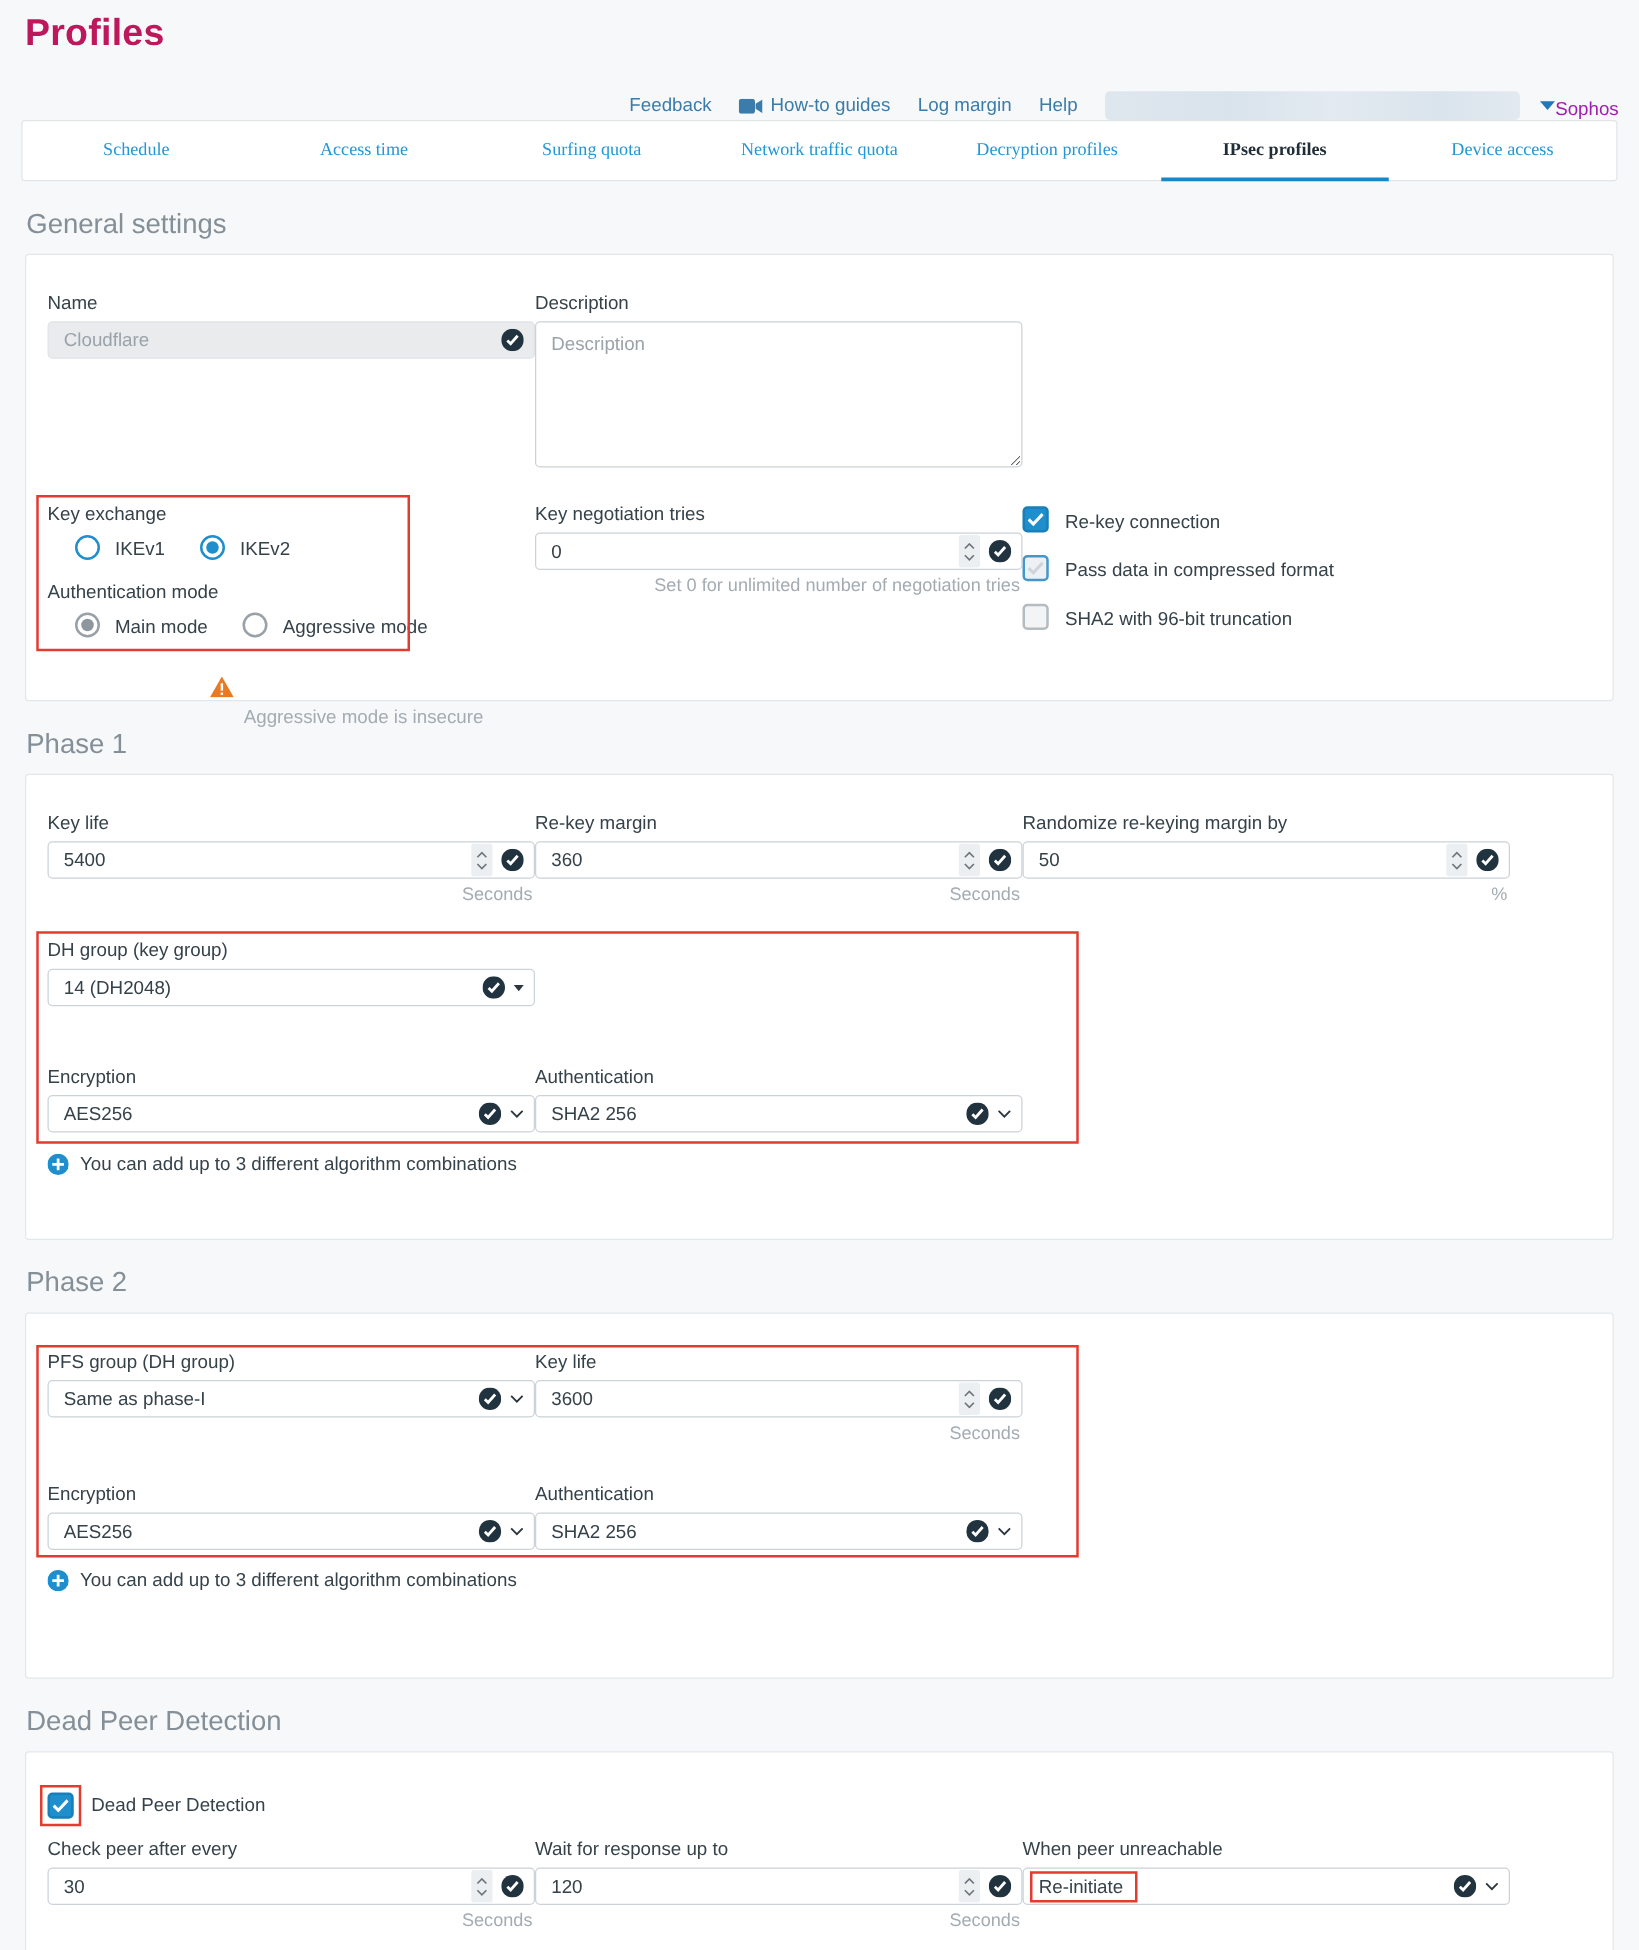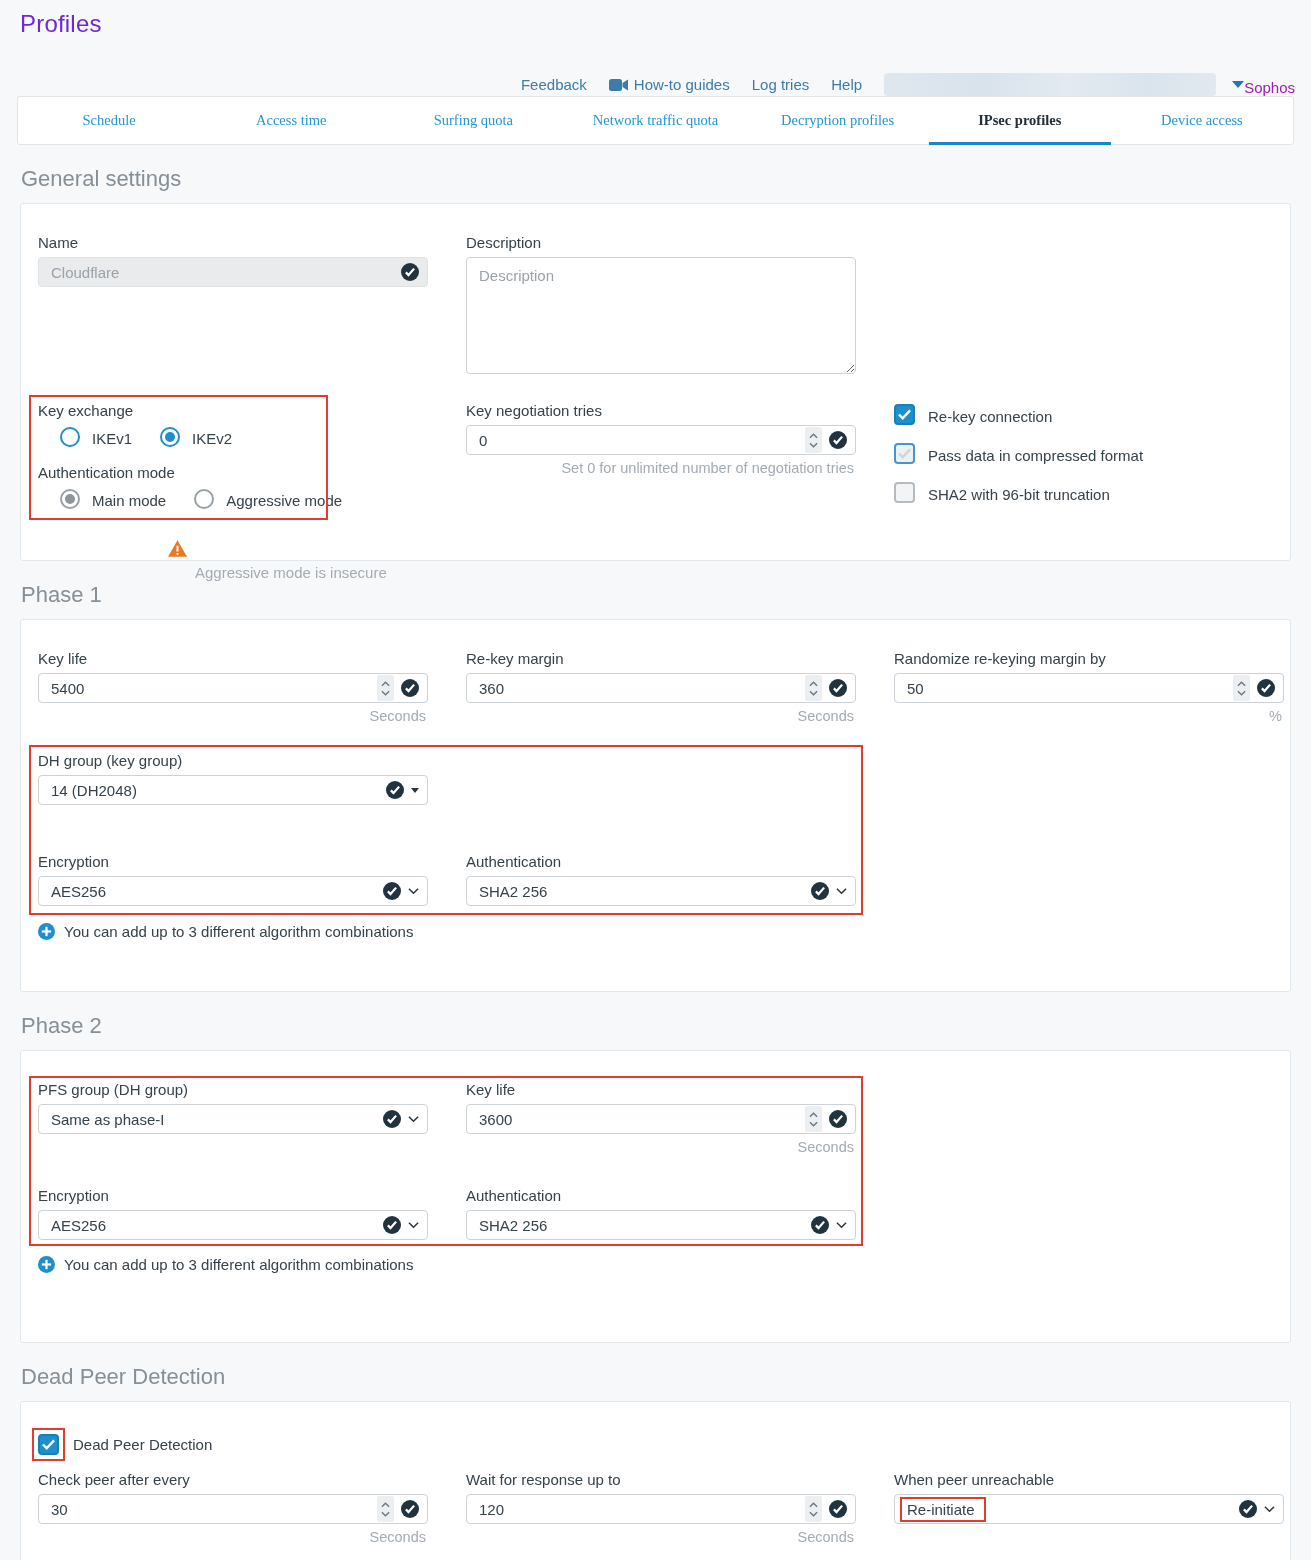--- a/index.html
+++ b/index.html
@@ -6,39 +6,39 @@
   html,body { width: 1311px; }
   body {
     font-family: "Liberation Sans", sans-serif;
     background: #f7f8f9;
     color: #36424a;
   }
   .page { position: relative; width: 1311px; height: 1560px; overflow: hidden; }
 
   
   .header { display: flex; justify-content: space-between; padding: 10px 14px 0 20px; height: 96px; }
-  .page-title { font-size: 24px; font-weight: 400; color: #6d28d9; letter-spacing: 0.2px; }
+  .page-title { font-size: 30px; font-weight: 700; color: #be185d; letter-spacing: 0.2px; }
   .header-right { display: flex; flex-direction: row; align-items: flex-end; }
   .links-row { display: flex; align-items: center; gap: 22px; padding-top: 6px; }
   .hlink { color: #3b7cab; font-size: 15px; text-decoration: none; cursor: pointer; }
   .hlink.with-icon { display: flex; align-items: center; gap: 6px; }
   .account-pill { width: 332px; height: 23px; background: linear-gradient(90deg,#dfe7ee, #d9e3ec 30%, #e3eaf1 55%, #dae4ec 80%, #e2e9f0); border-radius: 4px; cursor: pointer; }
   .hdr-caret { width: 0; height: 0; border-left: 6px solid transparent; border-right: 6px solid transparent; border-top: 7px solid #2277b8; margin-left: -6px; cursor: pointer; }
   .brand { font-size: 15px; color: #a21caf; margin-top: 7px; padding-right: 2px; }
 
   
   .tabbar { margin: 0 17px; background: #fff; border: 1px solid #e2e5e8; border-radius: 3px; height: 49px; display: grid; grid-template-columns: repeat(7, 1fr); font-family: Liberation Serif, serif; }
   .tab { position: relative; display: flex; align-items: center; justify-content: center; font-size: 14.5px; color: #2496d2; cursor: pointer; }
   .tab.active { color: #212e38; font-weight: bold; }
   .tab.active::after { content: ""; position: absolute; left: 0; right: 0; bottom: -1px; height: 3px; background: #1a87c5; }
 
   
   .section-heading { font-size: 22px; font-weight: 400; color: #848f98; margin: 21px 20px 11px 21px; }
   .card { position: relative; margin: 0 20px; background: #fff; border: 1px solid #e4e7ea; border-radius: 3px; padding: 30px 8px 0 17px; }
-  .grid { display: grid; grid-template-columns: 390px 390px 390px; column-gap: 38px; align-items: start; }
+  .grid { display: grid; grid-template-columns: 390px 390px 390px; align-items: start; }
 
   .f-label { display: block; font-size: 15px; color: #36424a; margin-bottom: 6px; }
   .ctrl { position: relative; height: 30px; border: 1px solid #ccd2d8; border-radius: 4px; background: #fff; display: flex; align-items: center; padding: 0 58px 0 12px; font-size: 15px; color: #36424a; }
   .ctrl input { border: none; outline: none; background: transparent; font: inherit; color: inherit; width: 100%; padding: 0; }
   .ctrl.disabled { background: #e9ebed; border-color: #e0e3e6; color: #9aa2aa; }
   .icons { position: absolute; right: 8px; top: 0; bottom: 0; display: flex; align-items: center; gap: 7px; }
   .stepper { width: 17px; height: 26px; background: #eceff1; border-radius: 2px; display: flex; flex-direction: column; align-items: center; justify-content: center; gap: 3px; cursor: pointer; }
   .badge { width: 18px; height: 18px; display: flex; }
   .sel-caret { width: 0; height: 0; border-left: 4.5px solid transparent; border-right: 4.5px solid transparent; border-top: 5.5px solid #2b363f; }
   .helper { font-size: 14.5px; color: #a3abb3; text-align: right; margin-top: 5px; padding-right: 2px; }
@@ -81,21 +81,21 @@
         <span class="hlink">Feedback</span>
         <span class="hlink with-icon">
           <span class="svg-flex">
             <svg width="19" height="12" viewBox="0 0 19 12">
                 <rect x="0" y="0" width="13" height="12" rx="2.5" fill="#3b7cab"></rect>
                 <path d="M13.5 4 L19 0.5 V11.5 L13.5 8 Z" fill="#3b7cab"></path>
               </svg>
           </span>
           <span>How-to guides</span>
         </span>
-        <span class="hlink">Log tries</span>
+        <span class="hlink">Log margin</span>
         <span class="hlink">Help</span>
         <span class="account-pill"></span>
         <span class="hdr-caret"></span>
       </div>
       <div class="brand">Sophos</div>
     </div>
   </div>
 
   <div class="tabbar">
     <div class="tab">Schedule</div>

